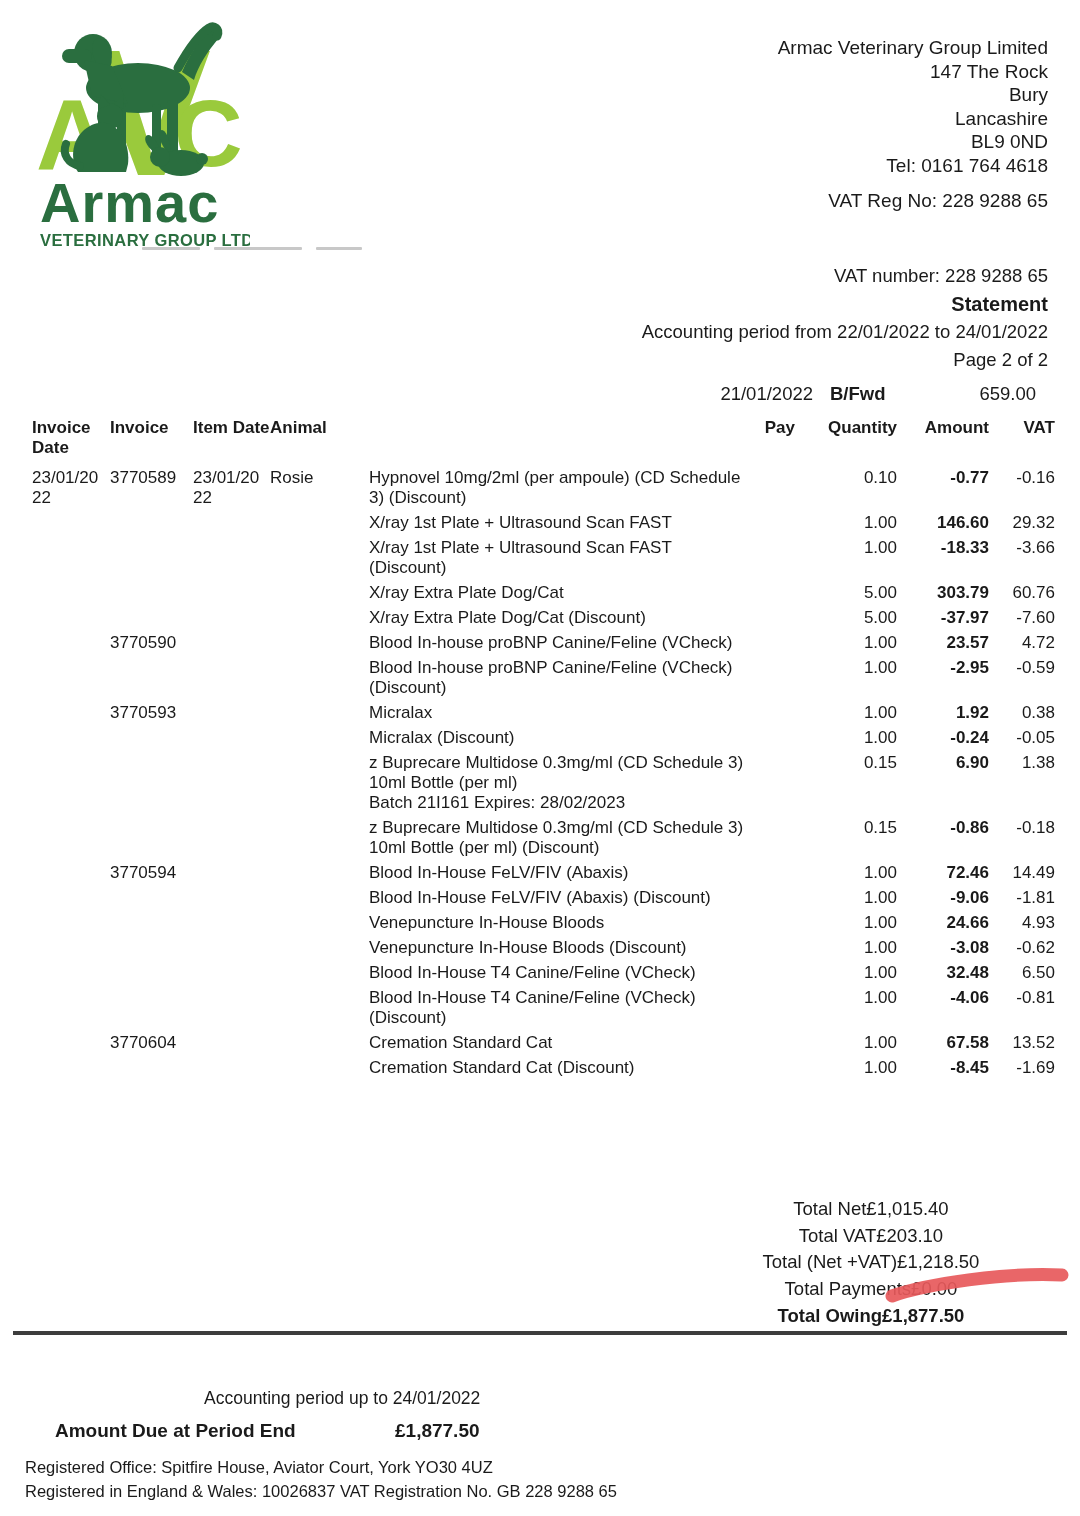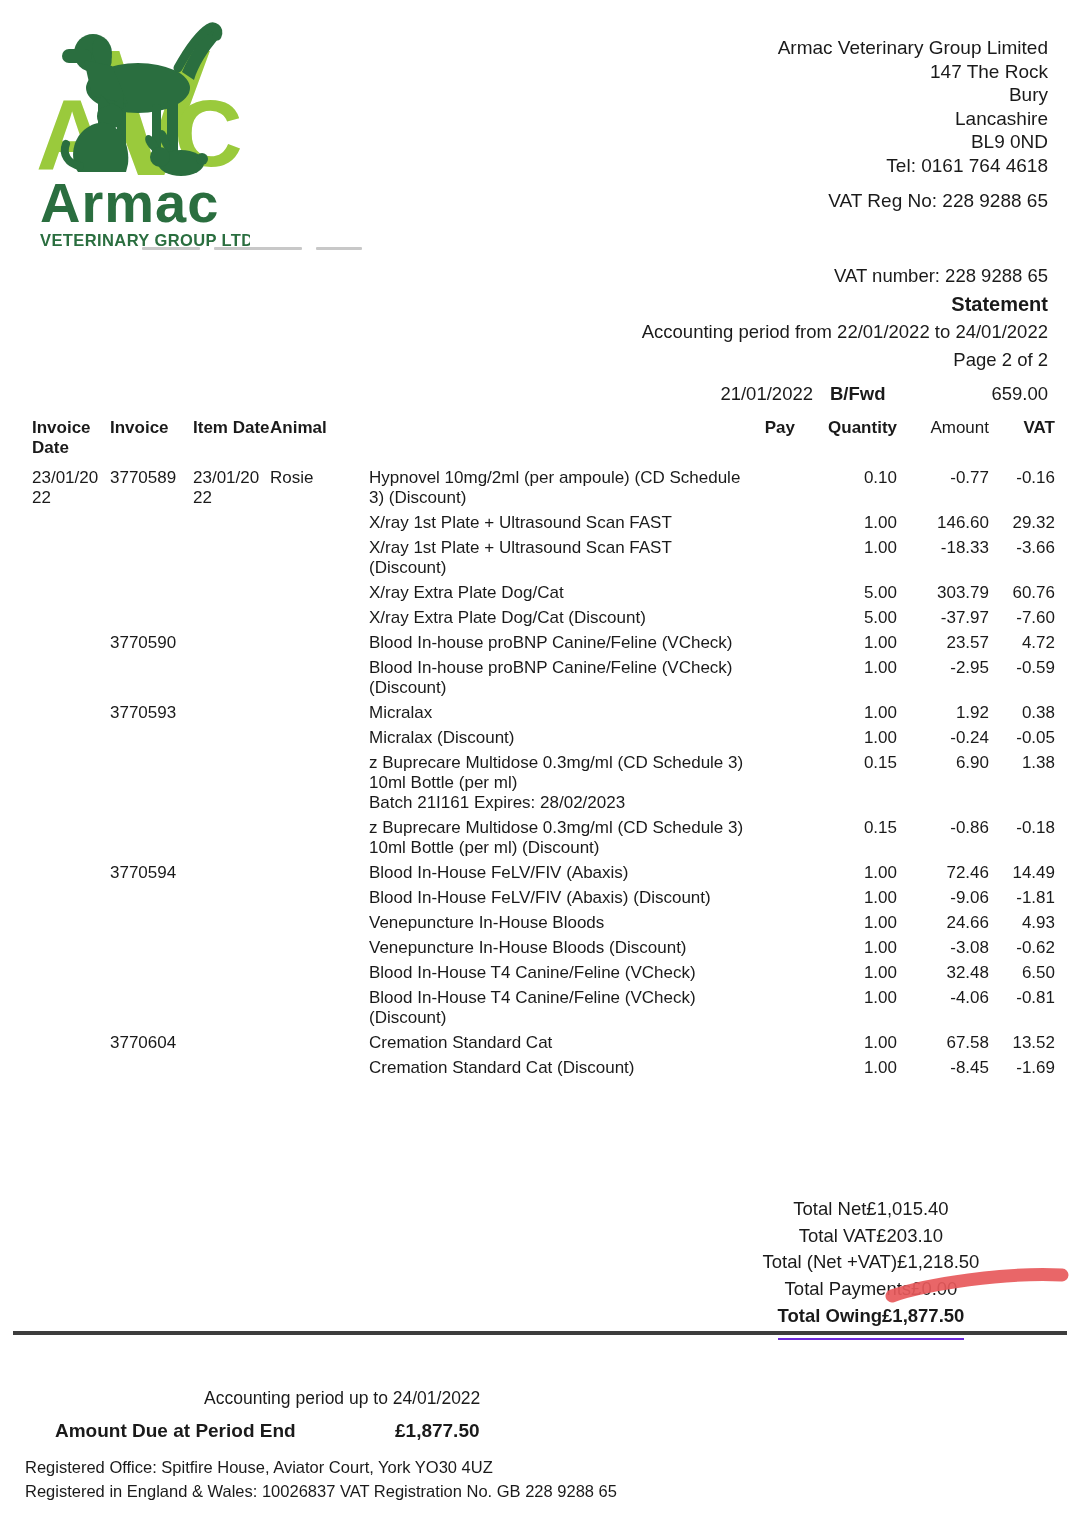--- a/index.html
+++ b/index.html
@@ -16,37 +16,37 @@
   .vatreg{position:absolute;right:32px;top:190px;text-align:center;font-size:19px;}
 
   
   .meta{position:absolute;right:32px;top:262px;text-align:right;font-size:18.5px;line-height:28px;}
   .meta .title{font-weight:bold;font-size:20px;}
 
   
   .bfwd{position:absolute;left:0;top:383px;width:1080px;height:26px;font-size:18.5px;}
   .bfwd .d{position:absolute;right:267px;}
   .bfwd .l{position:absolute;left:830px;font-weight:bold;}
-  .bfwd .a{position:absolute;right:32px;}
+  .bfwd .a{position:absolute;right:44px;}
 
   
   .tablewrap{position:absolute;left:32px;top:418px;width:1023px;}
   table{border-collapse:collapse;table-layout:fixed;width:1023px;}
   th,td{vertical-align:top;padding:0 0 4px 0;font-size:17px;line-height:20px;text-align:left;}
   th{font-weight:bold;padding-bottom:10px;}
   .c-date{word-break:break-all;padding-right:10px;}
   .c-pay,.c-qty,.c-amt,.c-vat{text-align:right;}
-  .c-amt{font-weight:normal;}
+  .c-amt{font-weight:bold;}
   td{padding-bottom:5px;}
 
   
   .totals{position:absolute;left:713px;top:1196px;width:316px;font-size:18.5px;}
   .t-row{display:flex;justify-content:center;line-height:26.5px;}
   .t-row.owing{font-weight:bold;margin-top:1px;}
-  .t-row.owing .tl,.t-row.owing .tv{border-bottom:2px solid #6d28d9;padding-bottom:8px;}
+  .t-row.owing .tl,.t-row.owing .tv{border-bottom:2px solid #6d28d9;padding-bottom:2px;}
   .marker{position:absolute;left:878px;top:1258px;width:200px;height:52px;z-index:5;pointer-events:none;}
 
   .rule{position:absolute;left:13px;top:1331px;width:1054px;height:4px;background:#3d3d3d;}
 
   
   .period-note{position:absolute;left:204px;top:1388px;font-size:17.5px;}
   .amount-due{position:absolute;left:55px;top:1420px;font-size:19px;font-weight:bold;}
   .amount-due .v{position:absolute;left:340px;}
   .reg1{position:absolute;left:25px;top:1458px;font-size:16.5px;}
   .reg2{position:absolute;left:25px;top:1482px;font-size:16.5px;}

